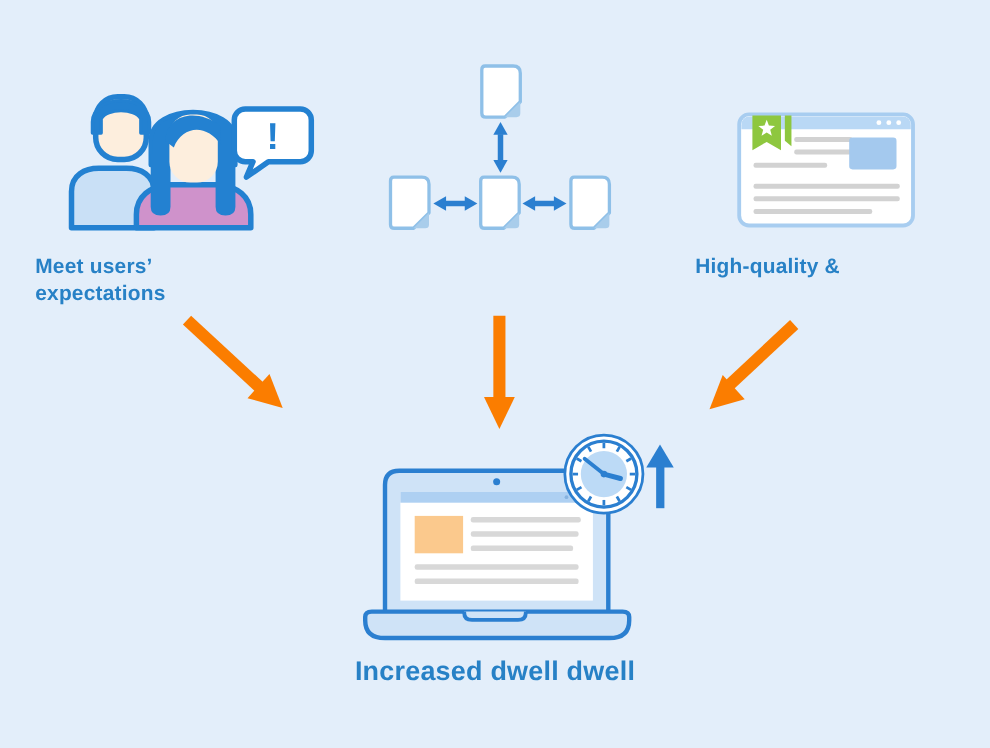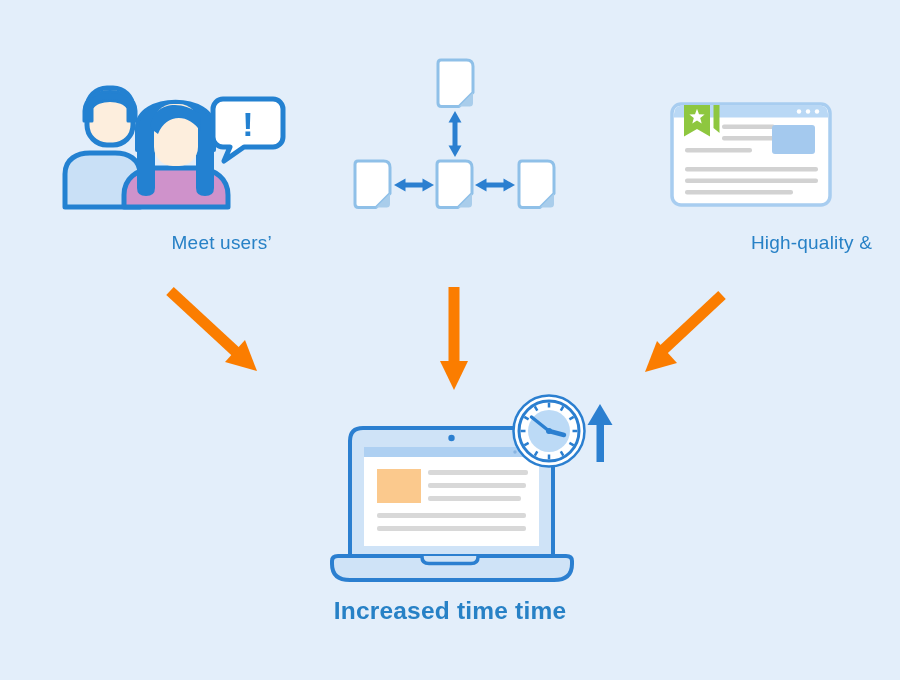--- a/index.html
+++ b/index.html
@@ -10,24 +10,24 @@
   .canvas{
     position:relative;
     width:900px;height:680px;
     background:#e3eefa;
     overflow:hidden;
   }
   .gfx{position:absolute;left:0;top:0;}
   .factor-label{
     position:absolute;
     width:240px;
-    text-align:right;
+    text-align:left;
     color:#2781c6;
     font-size:19px;
-    font-weight:400;
+    font-weight:700;
     line-height:25px;
     letter-spacing:.2px;
   }
   .label-line{display:block;}
   .result-label{
     position:absolute;
     left:250px;top:597px;width:400px;
     text-align:center;
     color:#2781c6;
     font-size:24.5px;
@@ -192,20 +192,21 @@
         <rect x="596.5" y="421" width="7.5" height="41"></rect>
         <polygon points="600,404 587.5,425 612.5,425"></polygon>
       </g>
     </g>
   </svg>
 
   <div class="bubble-text">!</div>
 
   <div class="factor-label" style="left:32px;top:230px;">
     <span class="label-line">Meet users’</span>
+    <span class="label-line">expectations</span>
   </div>
   <div class="factor-label" style="left:632px;top:230px;">
     <span class="label-line">High-quality &amp;</span>
   </div>
 
-  <div class="result-label">Increased time time</div>
+  <div class="result-label">Increased dwell dwell</div>
 
 </div>
 
 </body></html>

